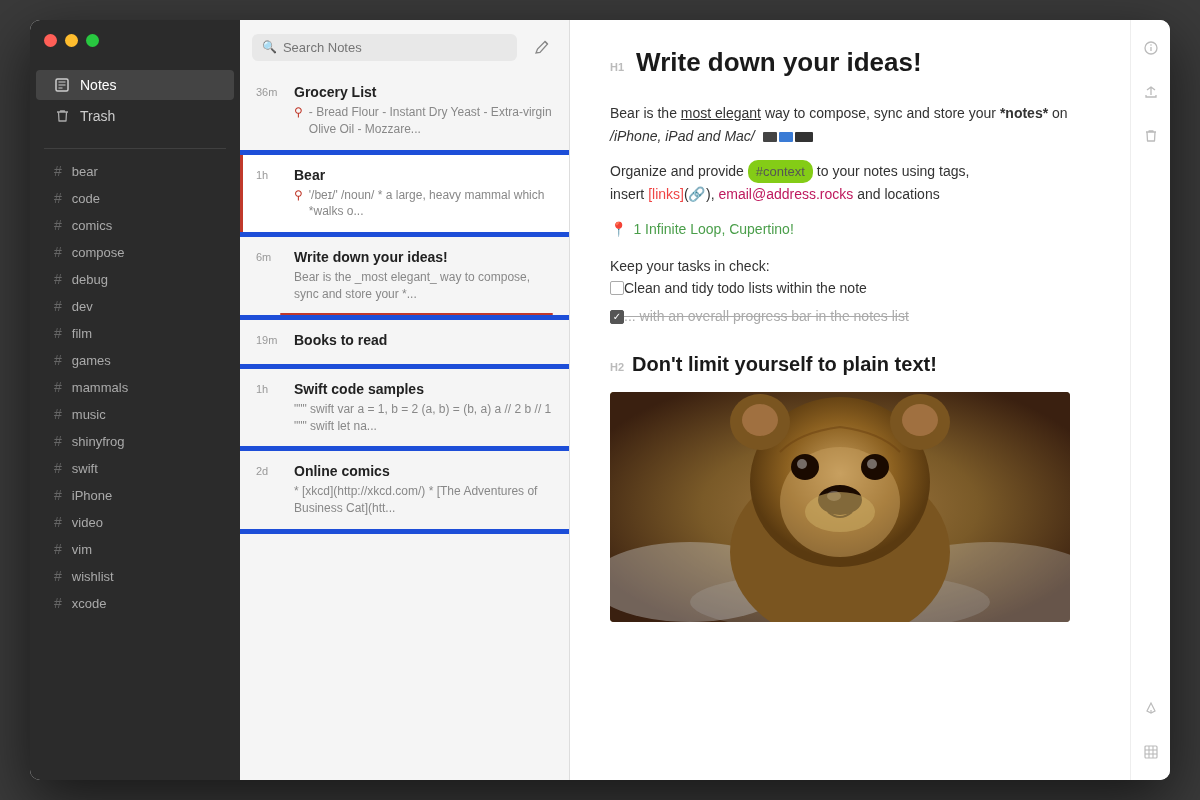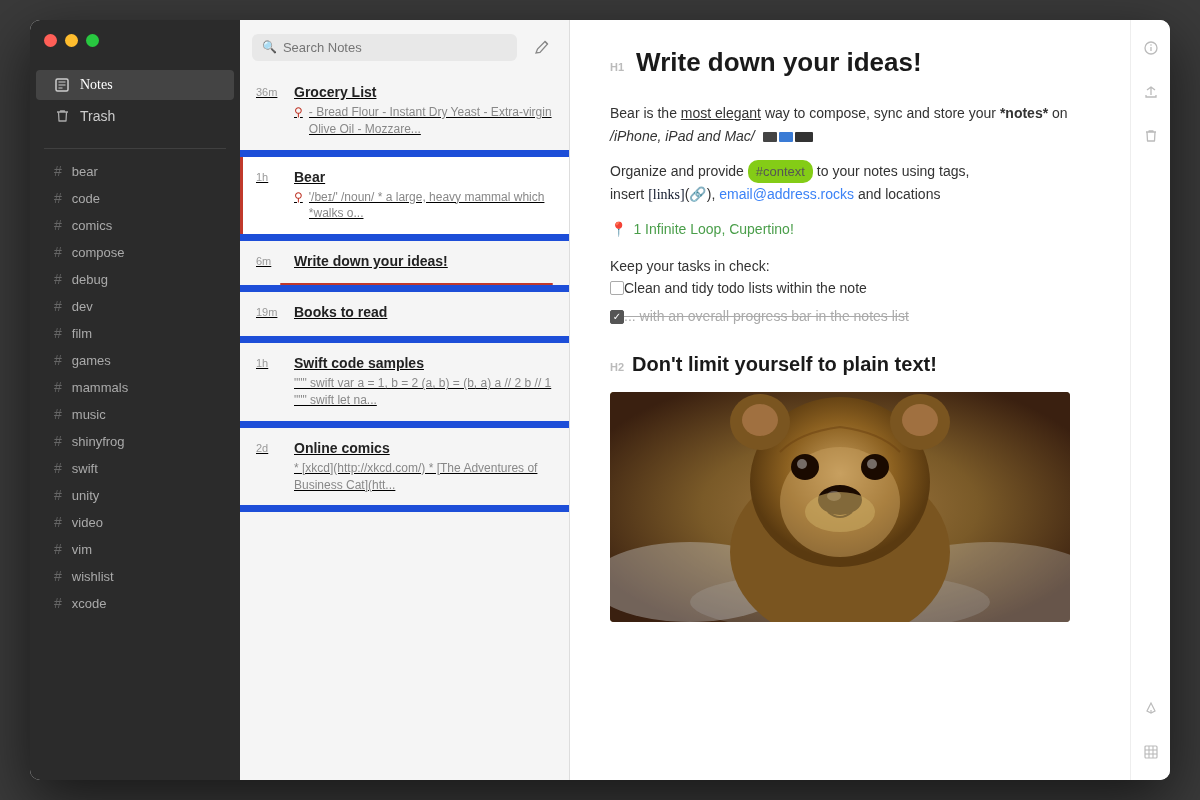--- a/index.html
+++ b/index.html
@@ -60,21 +60,21 @@
       display: flex;
       align-items: center;
       gap: 10px;
       padding: 7px 18px;
       color: #ccc;
       font-size: 14px;
       cursor: pointer;
       border-radius: 4px;
       margin: 1px 6px;
     }
-    .sidebar-item.active { background: rgba(255,255,255,0.12); color: #fff; font-family: Liberation Serif, serif; }
+    .sidebar-item.active { background: rgba(255,255,255,0.12); color: #fff; }
 
     .sidebar-icon {
       width: 16px;
       height: 16px;
       display: flex;
       align-items: center;
       justify-content: center;
       flex-shrink: 0;
     }
 
@@ -157,25 +157,24 @@
       border-radius: 4px;
     }
 
     .note-items {
       overflow-y: auto;
       flex: 1;
     }
 
     .note-card {
       padding: 12px 16px;
-      border-bottom: 7px solid #1d4ed8;
+      border-bottom: 5px solid #1d4ed8;
       cursor: pointer;
       background: #f5f5f5;
       position: relative;
-      text-decoration: underline;
     }
     .note-card.active { background: #fff; }
     .note-card.active::before {
       content: '';
       position: absolute;
       left: 0;
       top: 0;
       bottom: 0;
       width: 3px;
       background: #c0392b;
@@ -302,25 +301,24 @@
     .tag-pill {
       display: inline-block;
       background: #84cc16;
       color: #555;
       border-radius: 10px;
       padding: 1px 8px;
       font-size: 13px;
     }
 
     .link-text {
-      color: #0f172a;
-      font-family: Liberation Serif, serif;
-    }
-
-    .email-text { color: #3b82f6; }
+      color: #ef4444;
+    }
+
+    .email-text { color: #be185d; }
 
     .location-line {
       display: flex;
       align-items: center;
       gap: 6px;
       font-size: 14px;
       color: #4a9e4a;
       margin-bottom: 14px;
     }
 
@@ -453,21 +451,21 @@
       <div class="tag-item">
         <span class="tag-hash">#</span>
         <span>shinyfrog</span>
       </div>
       <div class="tag-item">
         <span class="tag-hash">#</span>
         <span>swift</span>
       </div>
       <div class="tag-item">
         <span class="tag-hash">#</span>
-        <span>unity</span>
+        <span>iPhone</span>
       </div>
       <div class="tag-item">
         <span class="tag-hash">#</span>
         <span>video</span>
       </div>
       <div class="tag-item">
         <span class="tag-hash">#</span>
         <span>vim</span>
       </div>
       <div class="tag-item">
@@ -521,20 +519,21 @@
             </div>
           </div>
         </div>
       </div>
 
       <div class="note-card" style="position:relative;">
         <div class="note-meta">
           <span class="note-time">6m</span>
           <div class="note-content-preview">
             <div class="note-title">Write down your ideas!</div>
+            <div class="note-snippet">Bear is the _most elegant_ way to compose, sync and store your *...</div>
           </div>
         </div>
         <div style="position:absolute; bottom:0; left:40px; right:16px; height:2px; background:#c0392b; border-radius:1px;"></div>
       </div>
 
       <div class="note-card">
         <div class="note-meta">
           <span class="note-time">19m</span>
           <div class="note-content-preview">
             <div class="note-title">Books to read</div>

